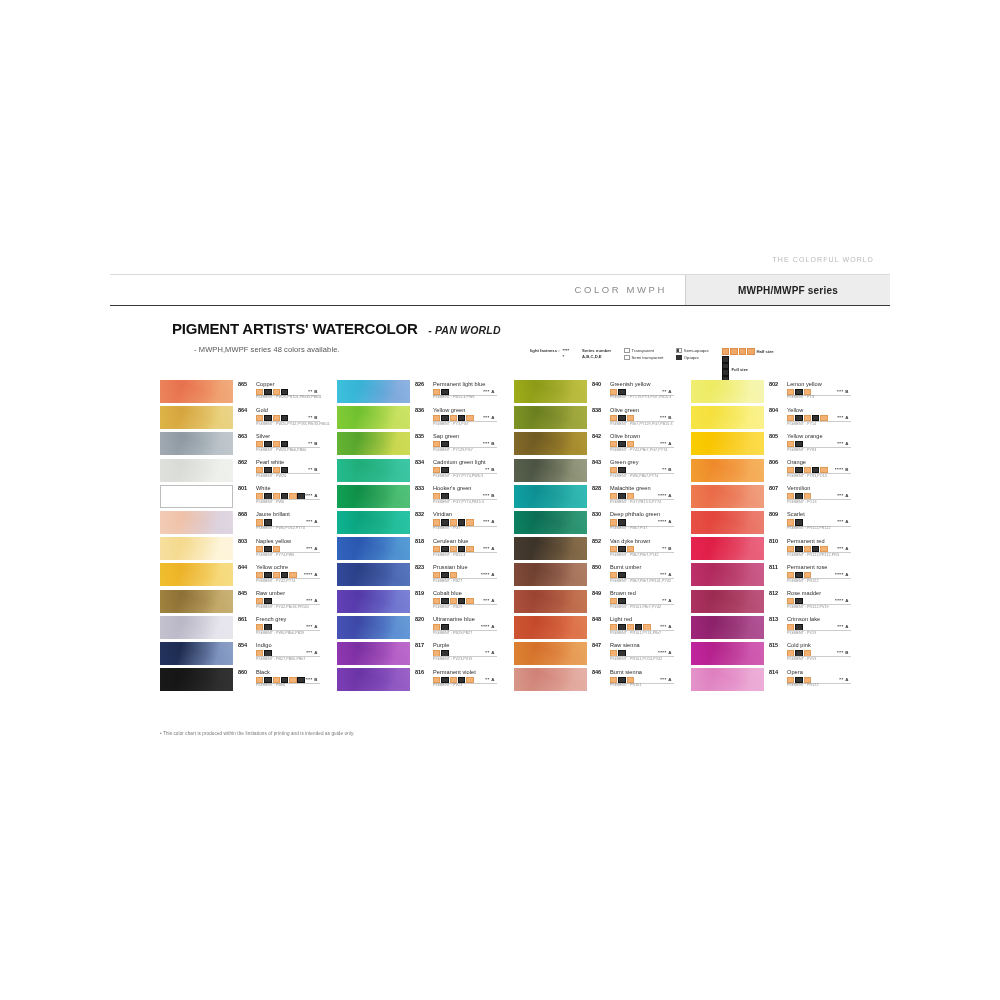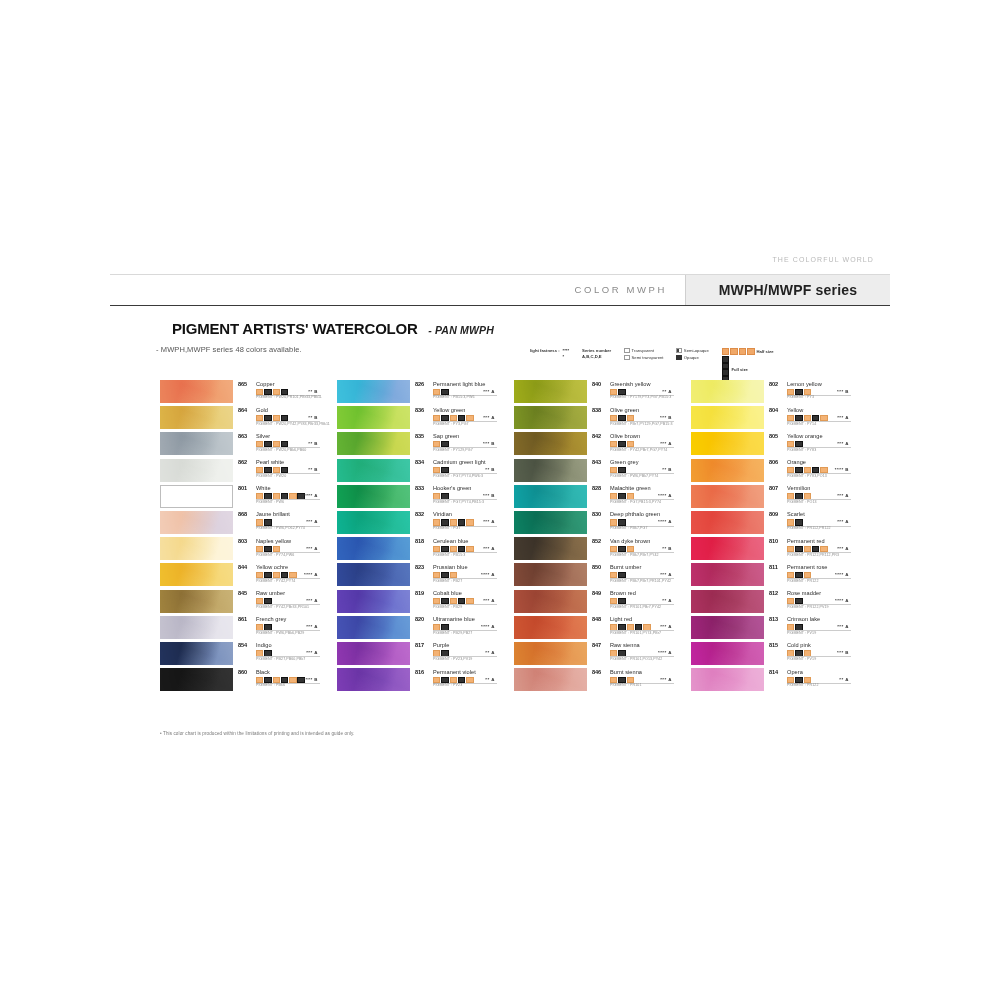--- a/index.html
+++ b/index.html
@@ -45,21 +45,21 @@
     color:#8a8a8a;
   }
   .tab-series{
     position:absolute;
     right:0px; top:0px;
     width:205px; height:30px;
     background:#ededed;
     border-left:1px solid #cfcfcf;
     box-sizing:border-box;
     display:flex;align-items:center;justify-content:center;
-    font-size:14px;
+    font-size:10px;
     font-weight:700;
     color:#222;
     letter-spacing:.2px;
   }
   
   .titlewrap{
     position:relative;
     margin:14px 0 0 62px;
   }
   .maintitle{
@@ -72,21 +72,21 @@
   .subtitle{
     font-size:10.5px;
     font-weight:700;
     font-style:italic;
     color:#222;
     display:inline-block;
     margin-left:6px;
     letter-spacing:.2px;
   }
   .avail{
-    margin:7px 0 0 46px;
+    margin:7px 0 0 84px;
     font-size:7.5px;
     color:#555;
     letter-spacing:.1px;
   }
   
   .legend{
     position:absolute;
     left:420px; top:96px;
     width:345px; height:24px;
     font-size:4.2px;
@@ -201,21 +201,21 @@
     <div class="banner-tag">THE COLORFUL WORLD</div>
   </div>
 
   <div class="tabbar">
     <div class="tab-colorchart">COLOR MWPH</div>
     <div class="tab-series">MWPH/MWPF series</div>
   </div>
 
   <div class="titlewrap">
     <span class="maintitle">PIGMENT ARTISTS' WATERCOLOR</span>
-    <span class="subtitle">- PAN MWPH</span>
+    <span class="subtitle">- PAN WORLD</span>
   </div>
   <div class="avail">- MWPH,MWPF series 48 colors available.</div>
 
   <div class="legend">
     <div class="lg-col">
       <span class="lg-lab">light fastness :</span>
       <span class="lg-stack">
         <span class="lg-stars">****</span>
         <span class="lg-stars">*</span>
       </span>

